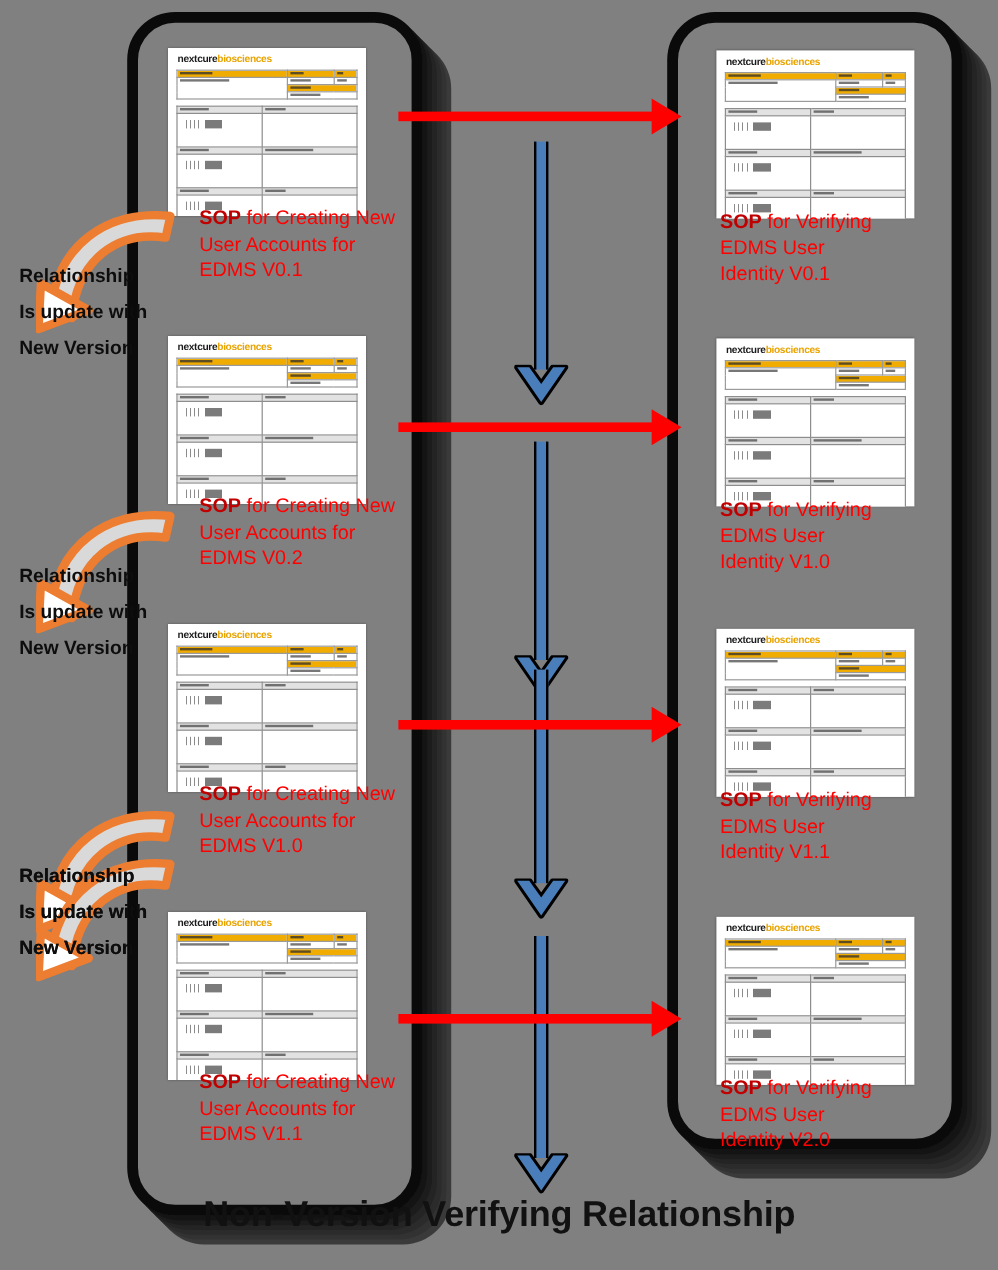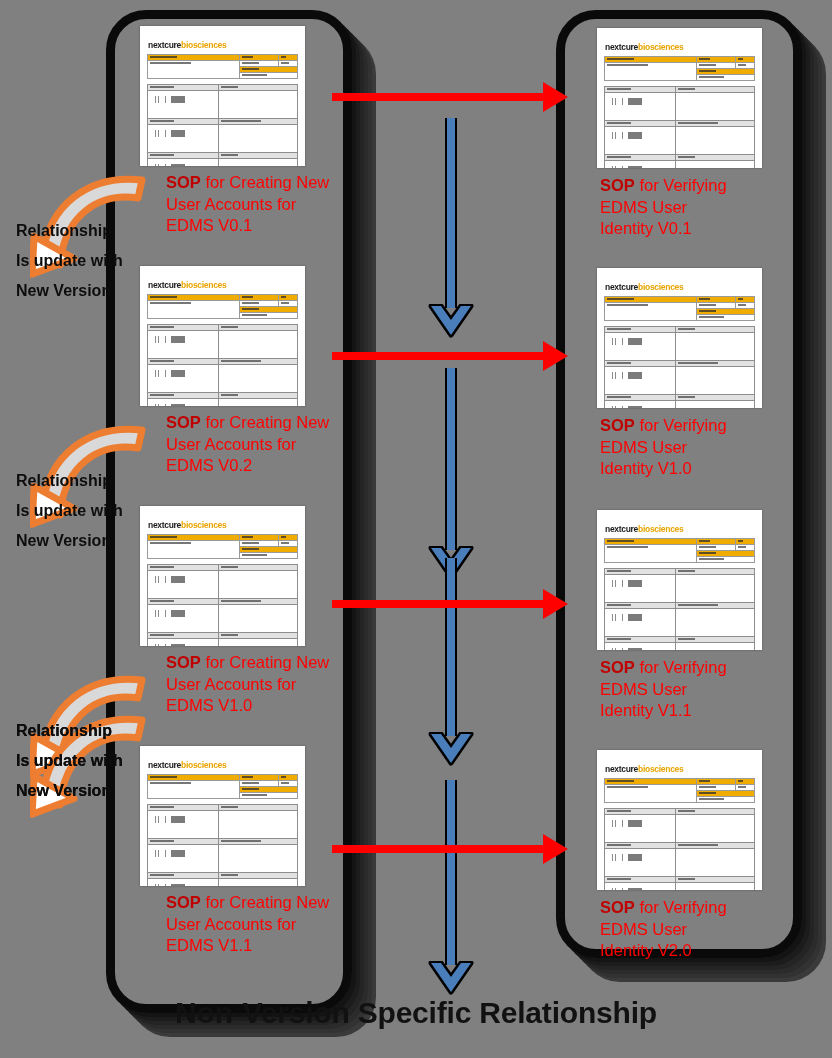--- a/index.html
+++ b/index.html
@@ -32,22 +32,23 @@
   }
   #col-left-frame  { left: 106px; top: 10px;  width: 228px; height: 985px; }
   #col-right-frame { left: 556px; top: 10px;  width: 228px; height: 930px; }
 
   
   .doc-card {
     position: absolute;
     background: #ffffff;
     box-shadow: 0 0 2px rgba(0,0,0,.35);
     box-sizing: border-box;
-    padding: 12px 7px 4px 7px;
+    padding: 2px 7px 4px 7px;
     overflow: hidden;
+    margin-top: 14px;
   }
   .doc-logo {
     font-size: 8.5px;
     font-weight: bold;
     letter-spacing: -0.3px;
     margin: 2px 0 4px 1px;
     white-space: nowrap;
   }
   .doc-logo .lg-a { color: #1a1a1a; }
   .doc-logo .lg-b { color: #e8a400; }
@@ -1044,13 +1045,13 @@
 Is update with
 New Version</div>
     <div class="rel-label" style="left: 16px; top: 716px;">Relationship
 Is update with
 New Version</div>
     <div class="rel-label" style="left: 16px; top: 716px;">Relationship
 Is update with
 New Version</div>
   </div>
 
-<div id="bottom-caption">Non-Version Specific Relationship</div>
+<div id="bottom-caption">Non-Version Verifying Relationship</div>
 
 </body></html>

